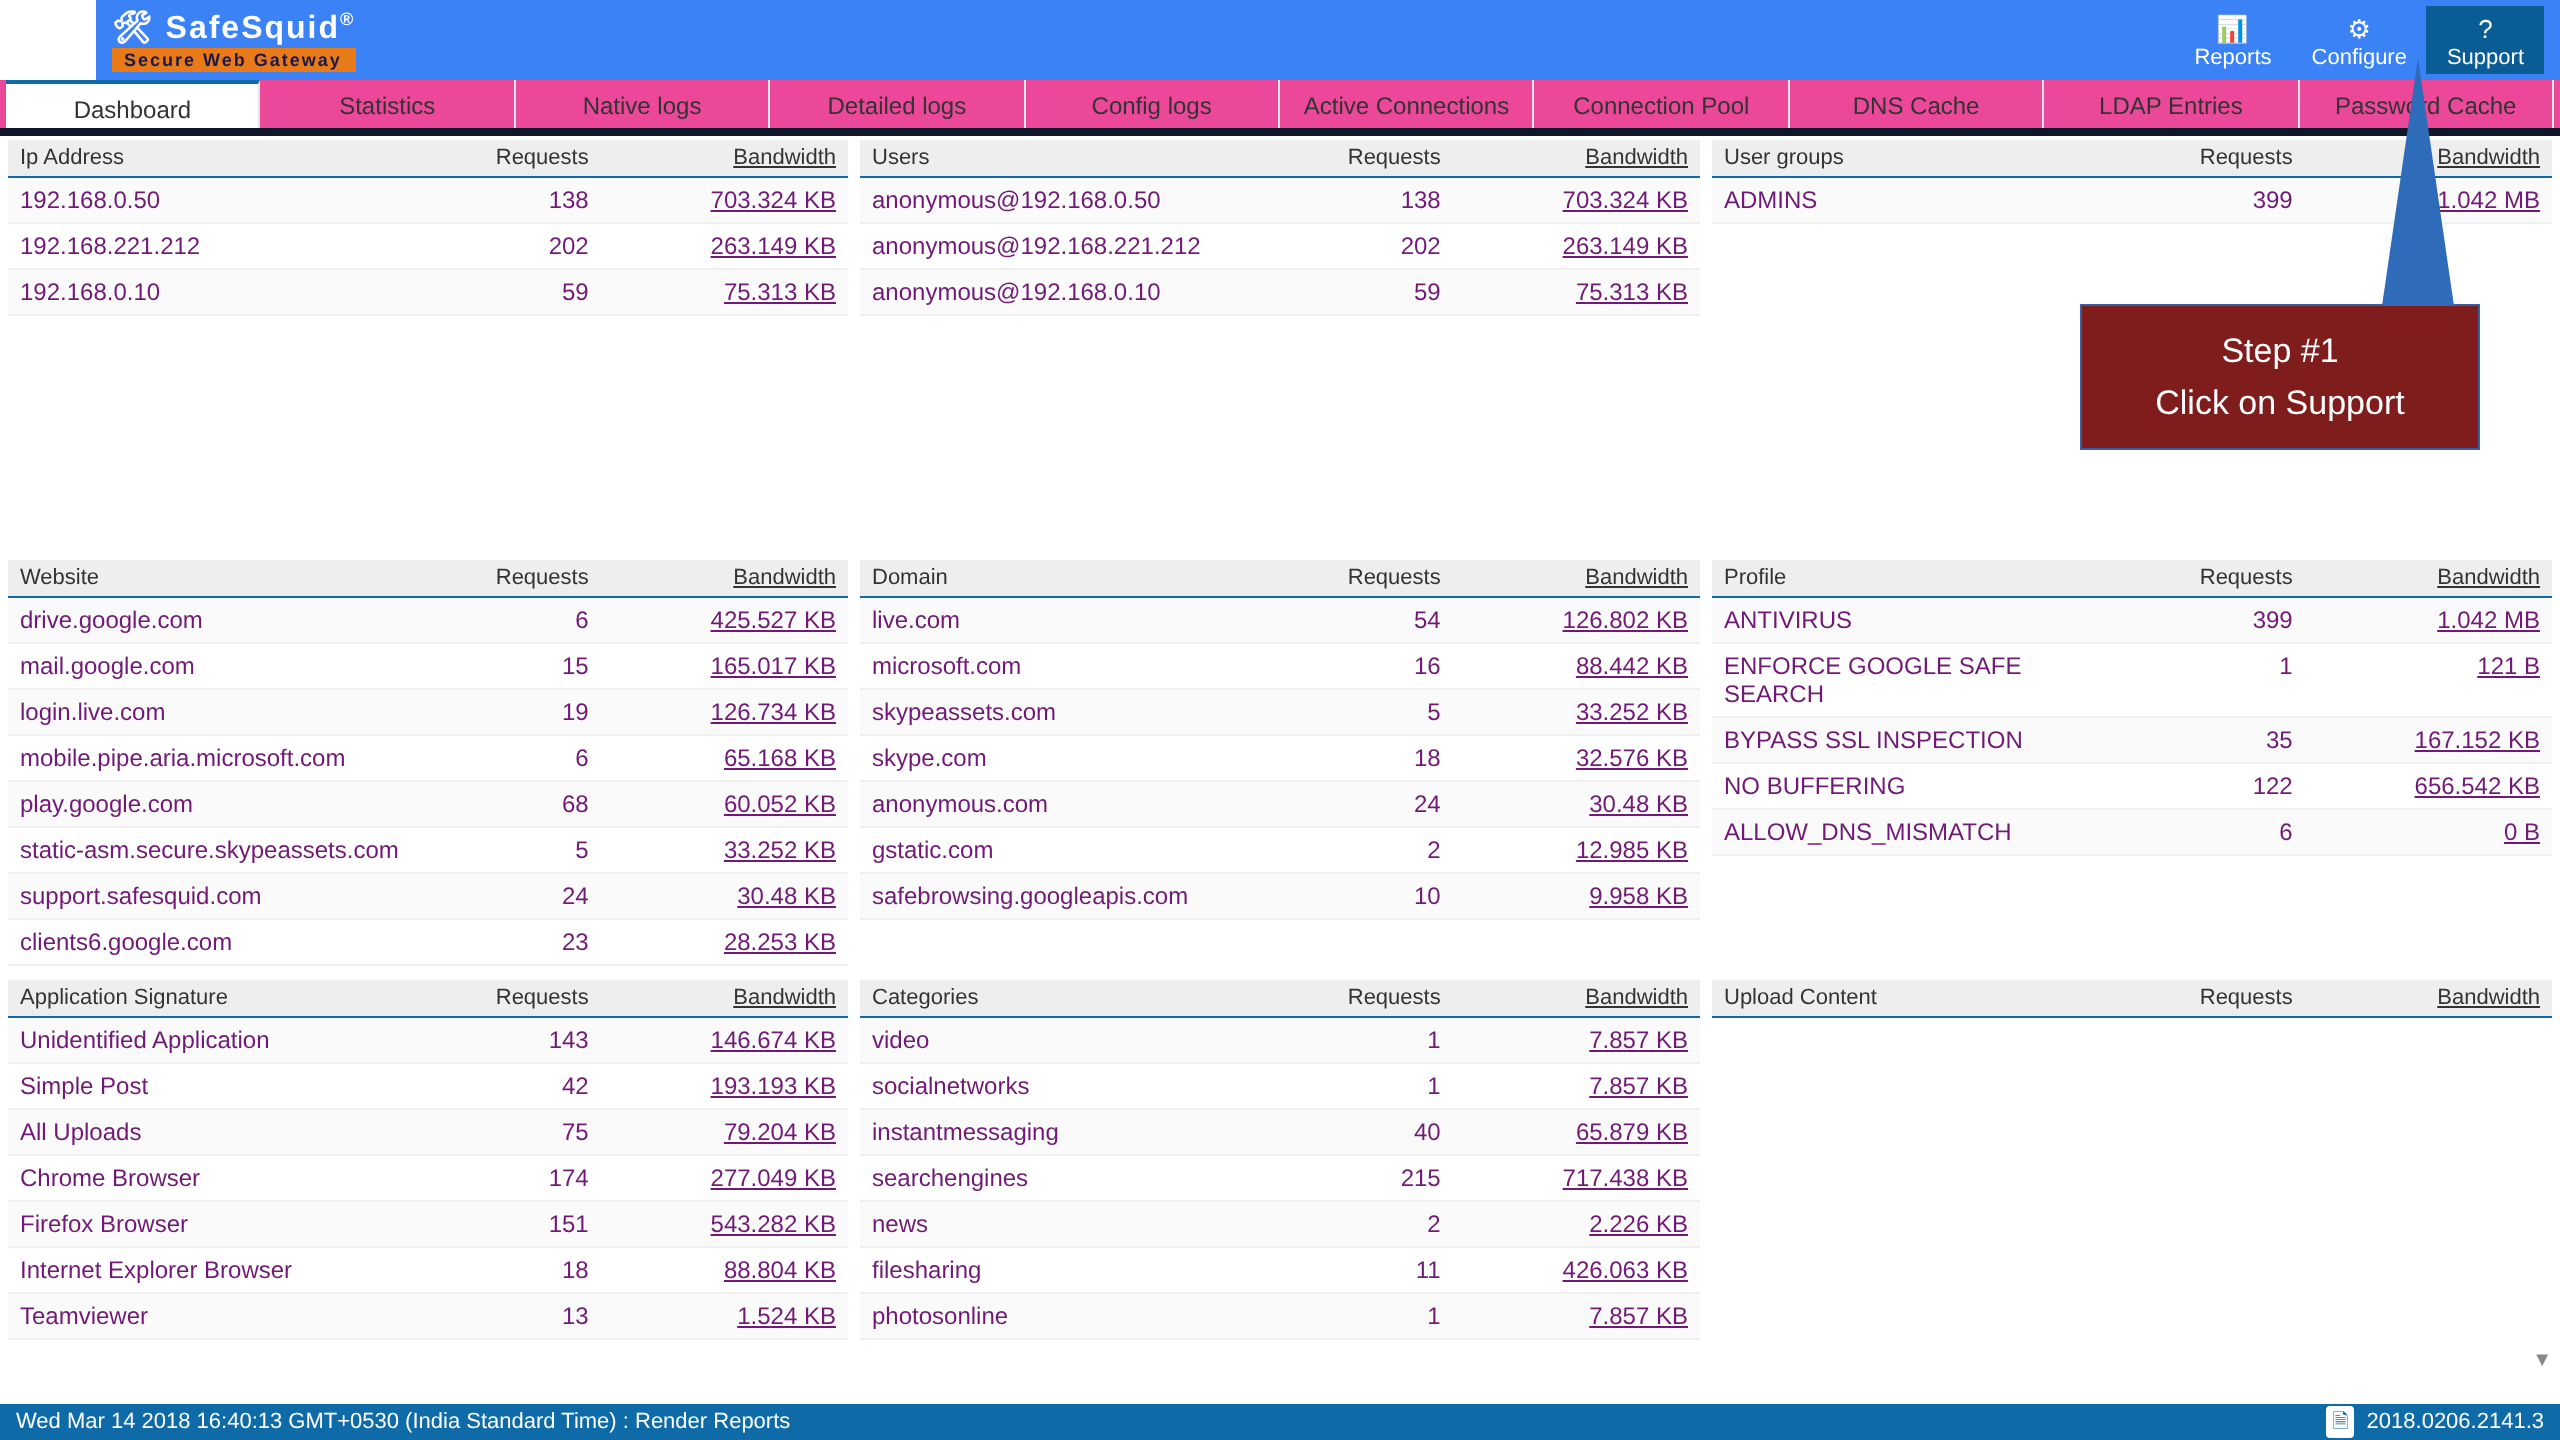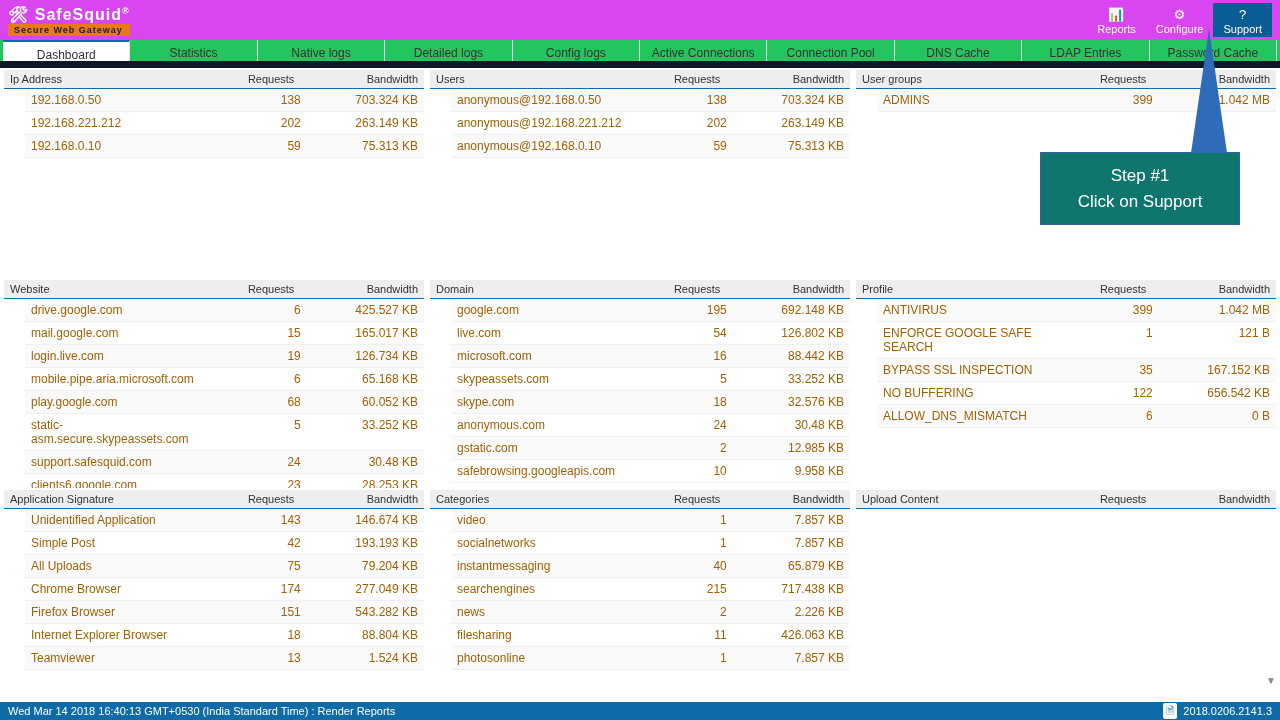--- a/index.html
+++ b/index.html
@@ -1,41 +1,41 @@
 <!DOCTYPE html>
 <html><head>
 <meta charset="utf-8">
 <style>
 * { box-sizing: border-box; margin: 0; padding: 0; }
 body { font-family: Arial, sans-serif; font-size: 12px; width: 1280px; height: 720px; overflow: hidden; position: relative; background: #fff; }
-.header { background: #d946ef; height: 40px; display: flex; align-items: center; padding: 0 8px; position: relative; }
+.header { background: #3b82f6; height: 40px; display: flex; align-items: center; padding: 0 8px; position: relative; margin-left: 48px; }
 .logo-area { display: flex; flex-direction: column; }
 .logo-text { color: #fff; font-weight: bold; font-size: 16px; letter-spacing: 1px; }
 .logo-text .reg { font-size: 9px; vertical-align: super; }
 .logo-sub { background: #e87a1a; color: #1a1a4a; font-size: 9px; padding: 1px 6px; letter-spacing: 1px; font-weight: bold; }
 .header-right { margin-left: auto; display: flex; gap: 0; }
 .hdr-btn { color: #fff; font-size: 11px; text-align: center; padding: 4px 10px 2px; cursor: pointer; }
 .hdr-btn.active { background: #0a5c94; }
 .hdr-icon { font-size: 13px; display: block; margin-bottom: 1px; }
-.tabs { display: flex; border-bottom: 7px solid #0f172a; background: #22c55e; height: 28px; padding: 0 3px; }
+.tabs { display: flex; border-bottom: 4px solid #0f172a; background: #ec4899; height: 28px; padding: 0 3px; }
 .tab { flex: 1; text-align: center; padding: 6px 0; font-size: 12px; color: #333; cursor: pointer; border-right: 1px solid #e5e5e5; }
 .tab.active { background: #fff; border-top: 2px solid #0f6ba8; font-weight: normal; }
 .panels { display: grid; grid-template-columns: repeat(3, 1fr); grid-template-rows: 208px 208px auto; gap: 2px 6px; padding: 2px 4px; height: 610px; }
 .panel { background: #fff; overflow: hidden; display: flex; flex-direction: column; }
 .panel-head { background: #eee; display: flex; padding: 3px 6px; font-size: 11px; color: #333; border-bottom: 1px solid #0f6ba8; }
 .col-name { flex: 1.6; text-align: left; }
 .col-req { flex: 0.7; text-align: right; }
-.col-bw { flex: 1; text-align: right; }
+.col-bw { flex: 1; text-align: right; text-decoration: underline; }
 .rows { flex: 1; overflow: hidden; }
-.row { display: flex; padding: 4px 6px; font-size: 12px; color: #a16207; border-bottom: 1px solid #f0f0f0; margin-left: 21px; }
+.row { display: flex; padding: 4px 6px; font-size: 12px; color: #701a75; border-bottom: 1px solid #f0f0f0; }
 .row:nth-child(odd) { background: #fafafa; }
 .footer { position: absolute; bottom: 0; left: 0; right: 0; height: 18px; background: #0f6ba8; color: #fff; font-size: 11px; display: flex; align-items: center; padding: 0 8px; }
 .footer-right { margin-left: auto; display: flex; align-items: center; gap: 6px; }
 .footer-icon { background: #fff; color: #0f6ba8; width: 14px; height: 16px; display: inline-flex; align-items: center; justify-content: center; font-size: 10px; border-radius: 2px; }
-.callout { position: absolute; top: 152px; left: 1040px; background: #0f766e; color: #fff; border: 1px solid #3a5fa0; width: 200px; padding: 10px 8px; text-align: center; font-size: 17px; z-index: 50; }
+.callout { position: absolute; top: 152px; left: 1040px; background: #7f1d1d; color: #fff; border: 1px solid #3a5fa0; width: 200px; padding: 10px 8px; text-align: center; font-size: 17px; z-index: 50; }
 .callout-line { line-height: 1.5; }
 .callout-arrow { position: absolute; top: -124px; left: 150px; width: 0; height: 0; border-left: 18px solid transparent; border-right: 18px solid transparent; border-bottom: 124px solid #2e6bb8; }
 .scrollhint { position: absolute; right: 4px; bottom: 34px; color: #888; font-size: 10px; }
 </style>
 </head>
 <body>
 
 <div class="header">
   <div class="logo-area">
     <span class="logo-text">🛠 <span>SafeSquid</span><span class="reg">®</span></span>
@@ -183,25 +183,20 @@
       </div>
     </div>
     <div class="panel">
       <div class="panel-head">
         <span class="col-name">Domain</span>
         <span class="col-req">Requests</span>
         <span class="col-bw">Bandwidth</span>
       </div>
       <div class="rows">
         <div class="row">
-          <span class="col-name">google.com</span>
-          <span class="col-req">195</span>
-          <span class="col-bw">692.148 KB</span>
-        </div>
-        <div class="row">
           <span class="col-name">live.com</span>
           <span class="col-req">54</span>
           <span class="col-bw">126.802 KB</span>
         </div>
         <div class="row">
           <span class="col-name">microsoft.com</span>
           <span class="col-req">16</span>
           <span class="col-bw">88.442 KB</span>
         </div>
         <div class="row">

